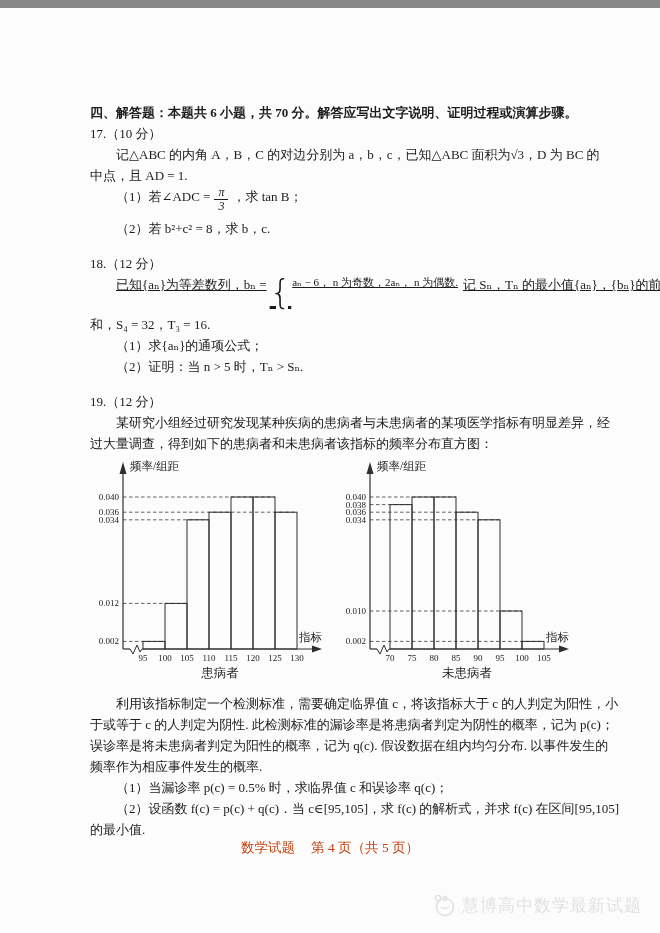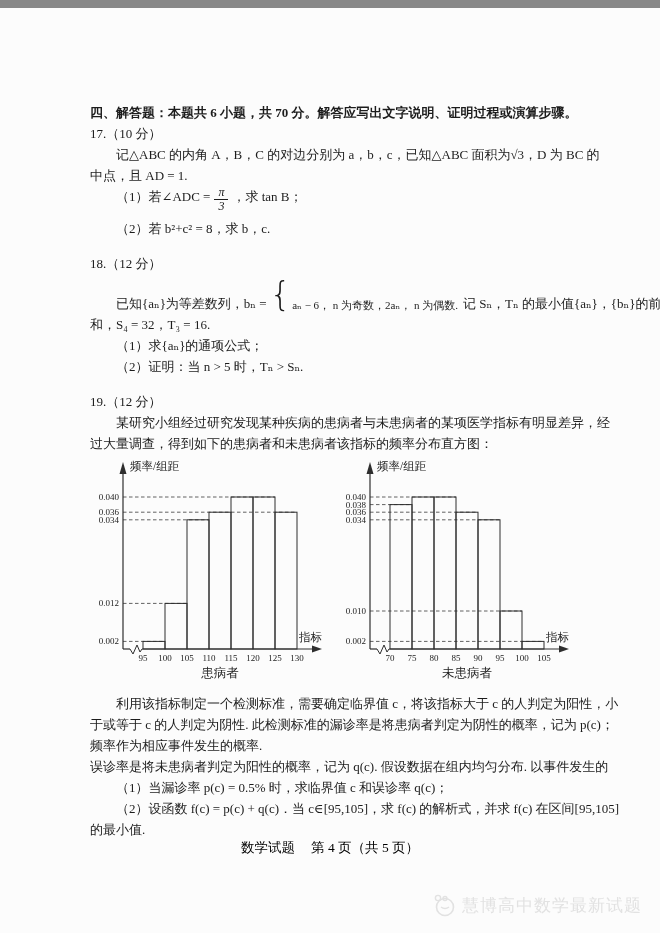--- a/index.html
+++ b/index.html
@@ -21,31 +21,31 @@
   .bold { font-weight:bold; }
   .indent { text-indent:26px; }
   .sub-item { padding-left:26px; }
   .qblock { margin-bottom:14px; }
   
   .mathline { display:flex; height:32px; white-space:nowrap; }
   .frac { display:inline-flex; flex-direction:column; align-items:center;
           font-size:12px; line-height:13px; margin:0 4px; font-style:italic; }
   .frac .num { border-bottom:1px solid #1c1c1c; padding:0 4px; }
   
-  .caseline { display:flex; align-items:flex-end; height:40px; white-space:nowrap; }
+  .caseline { display:flex; align-items:flex-start; height:40px; white-space:nowrap;text-decoration:underline; }
   .brace { font-size:34px; font-weight:300; line-height:36px;
            font-family:"DejaVu Sans",sans-serif; margin:0 1px 2px 3px; }
   .case-rows { display:flex; flex-direction:row; font-size:11px; line-height:17px; margin-right:5px; }
   
   .charts-row { display:flex; gap:2px; margin:3px 0 4px -4px; }
   .chart-box { width:245px; height:232px; }
   .chart-box svg { font-family:"Liberation Serif","DejaVu Serif",serif; fill:#1c1c1c; }
   
   .footer { position:absolute; top:831px; left:0; width:100%;
-            text-align:center; font-size:13.5px; color:#000000; }
+            text-align:center; font-size:13.5px; color:#c2410c; }
   .footer .gap { display:inline-block; width:16px; }
   .watermark { position:absolute; top:884px; right:18px;
                display:flex; align-items:center; gap:5px;
                color:#e2e2e2; font-size:17px; letter-spacing:1px; }
 </style>
 </head>
 <body>
 
 <div class="page">
   <div class="content">
@@ -160,22 +160,22 @@
               <text x="189" y="204" text-anchor="middle" font-size="9">100</text>
               <text x="211" y="204" text-anchor="middle" font-size="9">105</text>
               <text x="44" y="13" font-size="11.5">频率/组距</text>
               <text x="213" y="184" font-size="11.5">指标</text>
               <text x="134" y="220" text-anchor="middle" font-size="12.5">未患病者</text>
             </svg></div>
       </div>
 
       <div class="tline indent">利用该指标制定一个检测标准，需要确定临界值 c，将该指标大于 c 的人判定为阳性，小</div>
       <div class="tline">于或等于 c 的人判定为阴性. 此检测标准的漏诊率是将患病者判定为阴性的概率，记为 p(c)；</div>
+      <div class="tline">误诊率是将未患病者判定为阳性的概率，记为 q(c). 假设数据在组内均匀分布. 以事件发生的</div>
       <div class="tline">频率作为相应事件发生的概率.</div>
-      <div class="tline">误诊率是将未患病者判定为阳性的概率，记为 q(c). 假设数据在组内均匀分布. 以事件发生的</div>
       <div class="tline sub-item">（1）当漏诊率 p(c) = 0.5% 时，求临界值 c 和误诊率 q(c)；</div>
       <div class="tline sub-item">（2）设函数 f(c) = p(c) + q(c)．当 c∈[95,105]，求 f(c) 的解析式，并求 f(c) 在区间[95,105]</div>
       <div class="tline">的最小值.</div>
     </div>
   </div>
 
   <div class="footer">
     <span>数学试题</span><span class="gap"></span><span>第 4 页（共 5 页）</span>
   </div>
 

